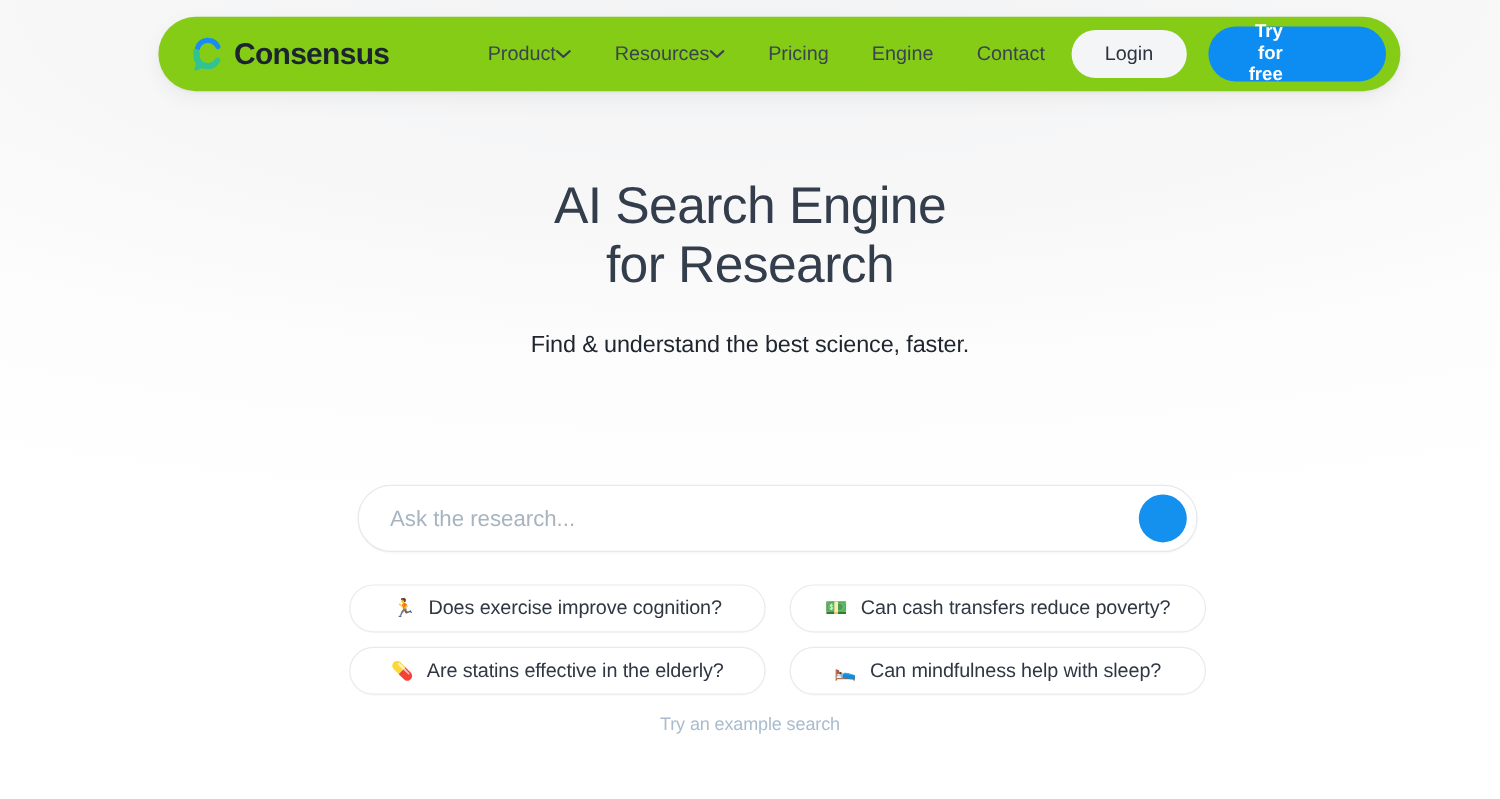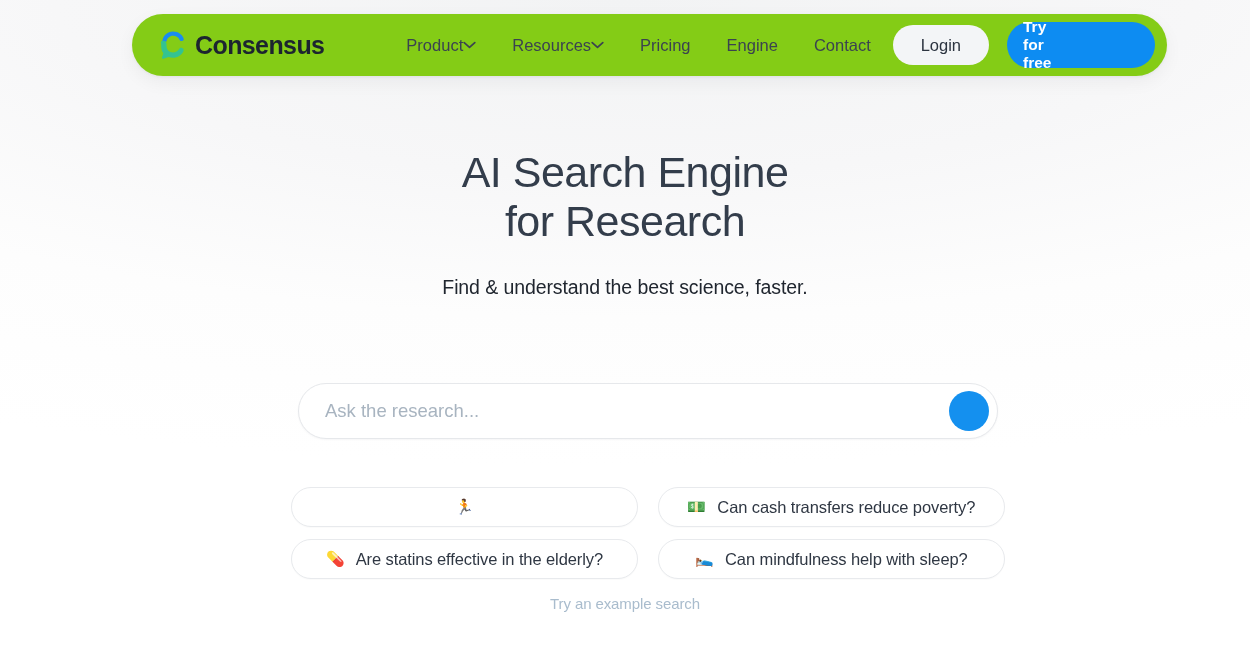--- a/index.html
+++ b/index.html
@@ -109,21 +109,21 @@
     color: #ffffff;
     border: none;
     border-radius: 26px;
     font-size: 15.5px;
     font-weight: 700;
     font-family: inherit;
     width: 148px;
     height: 46px;
     padding: 0 16px;
     cursor: pointer;
-    text-align: left;
+    text-align: right;
     line-height: 1.18;
     display: flex;
     align-items: center;
   }
   .btn-try span { display: block; width: 46px; }
 
   
   .hero {
     position: absolute;
     left: 0;
@@ -144,21 +144,21 @@
     font-size: 19.5px;
     font-weight: 400;
     color: #20262f;
     letter-spacing: -0.1px;
   }
 
   
   .search-wrap {
     position: absolute;
     left: 298px;
-    top: 383px;
+    top: 404px;
     width: 700px;
     height: 56px;
   }
   .search-box {
     width: 100%;
     height: 100%;
     background: #ffffff;
     border: 1px solid #e6e8eb;
     border-radius: 28px;
     box-shadow: 0 1px 2px rgba(16,24,40,0.04);
@@ -303,20 +303,21 @@
   <div class="search-box">
     <input class="search-input" type="text" placeholder="Ask the research..." style="">
     <button class="search-go"></button>
   </div>
 </div>
 
 <div class="chips">
 
   <div class="chip">
     <span class="chip-emoji">🏃</span>
+    <span class="chip-text">Does exercise improve cognition?</span>
   </div>
 
   <div class="chip">
     <span class="chip-emoji">💵</span>
     <span class="chip-text">Can cash transfers reduce poverty?</span>
   </div>
 
   <div class="chip">
     <span class="chip-emoji">💊</span>
     <span class="chip-text">Are statins effective in the elderly?</span>

